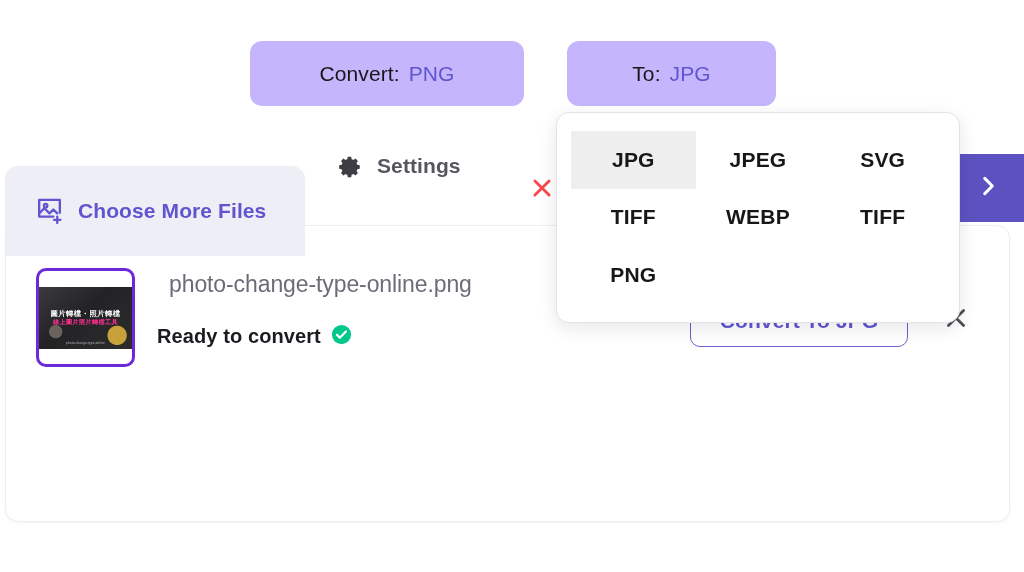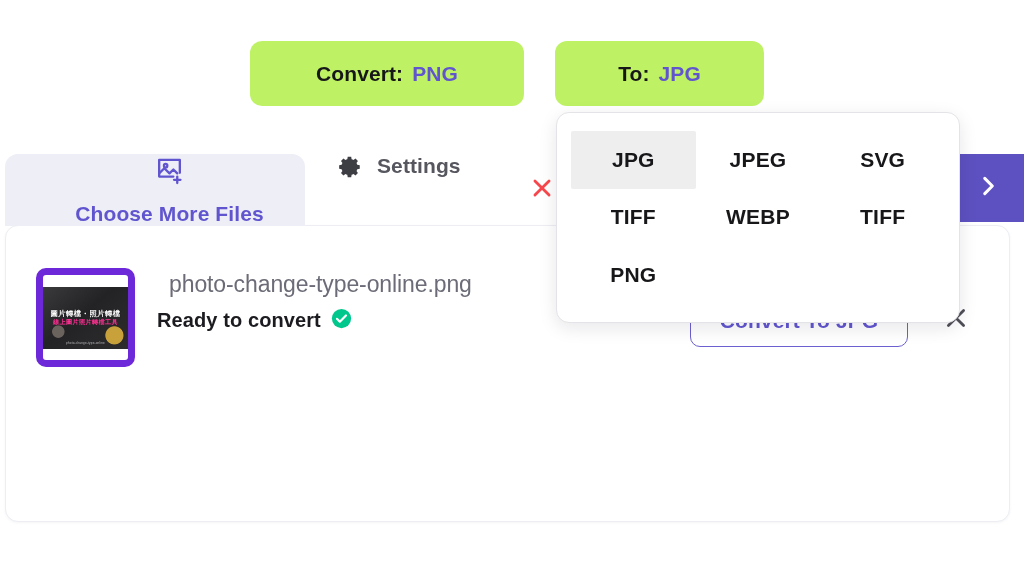--- a/index.html
+++ b/index.html
@@ -11,66 +11,65 @@
     font-family: "Liberation Sans", sans-serif;
     overflow: hidden;
     position: relative;
   }
 
   #stage { position: relative; width: 1024px; height: 572px; }
 
   
   .pill {
     position: absolute;
-    background: #bef264;
+    background: #c4b5fd;
     border-radius: 12px;
     display: flex;
     align-items: center;
     justify-content: center;
     gap: 9px;
     font-size: 21px;
-    font-weight: 700;
+    font-weight: 400;
     letter-spacing: .1px;
     cursor: pointer;
   }
   .pill .lbl { color: #17171a; }
   .pill .val { color: #6155cf; }
 
   #pill-from { left: 250px; top: 41px; width: 274px; height: 65px; }
-  #pill-to   { left: 555px; top: 41px; width: 209px; height: 65px; }
+  #pill-to   { left: 567px; top: 41px; width: 209px; height: 65px; }
 
   
   #card {
     position: absolute;
     left: 5px; top: 225px;
     width: 1005px; height: 297px;
     background: #ffffff;
     border: 1px solid #eceef3;
     border-radius: 13px;
     box-shadow: 0 1px 3px rgba(20,20,50,.045);
   }
 
   
   #tabstrip {
     position: absolute;
     left: 5px; top: 154px;
     width: 1019px; height: 72px;
   }
   #tab-choose {
     position: absolute;
-    left: 0; top: 0;
-    width: 300px; height: 72px;
+    left: 0; top: 12px;
+    width: 300px; height: 90px;
     background: #edeef6;
     border-radius: 13px 13px 0 0;
     display: flex;
     align-items: center;
     padding-left: 29px;
     gap: 13px;
     cursor: pointer;
-    flex-direction: column;
   }
   #tab-choose .tlabel {
     font-size: 21px; font-weight: 700; color: #6155cf; letter-spacing: .1px;
   }
   #tab-settings {
     position: absolute;
     left: 332px; top: 0;
     height: 72px;
     display: flex;
     align-items: flex-start;
@@ -102,21 +101,21 @@
   #file-row {
     position: absolute;
     left: 5px; top: 226px;
     width: 1005px; height: 150px;
   }
   #thumb {
     position: absolute;
     left: 31px; top: 42px;
     width: 99px; height: 99px;
     background: #ffffff;
-    border: 7px solid #6d28d9;
+    border: 3px solid #6d28d9;
     border-radius: 10px;
     overflow: hidden;
     display: flex; align-items: center; justify-content: center;
   }
   #thumb-img {
     width: 97px; height: 62px;
     background:
       radial-gradient(circle at 18% 72%, #6a625c 0 7%, transparent 8%),
       radial-gradient(circle at 84% 78%, #c9a13a 0 10%, transparent 11%),
       linear-gradient(140deg, #3a3a3c 0%, #232326 45%, #2e2c2c 100%);
@@ -137,21 +136,21 @@
     position: absolute; bottom: 4px;
     font-size: 3px; color: #b9b9bd; letter-spacing: .2px;
   }
 
   #file-meta { position: absolute; left: 152px; top: 44px; }
   #file-name {
     font-size: 23px; font-weight: 500; color: #6c6c78;
     letter-spacing: -.1px; line-height: 1.25; margin-left: 12px;
   }
   #file-status-row {
-    display: flex; align-items: center; gap: 10px; margin-top: 9px;
+    display: flex; align-items: center; gap: 10px; margin-top: 25px;
   }
   #file-status {
     font-size: 20px; font-weight: 700; color: #1b1b20; letter-spacing: .1px;
   }
 
   
   #convert-btn {
     position: absolute;
     left: 690px; top: 295px;
     width: 218px; height: 52px;

